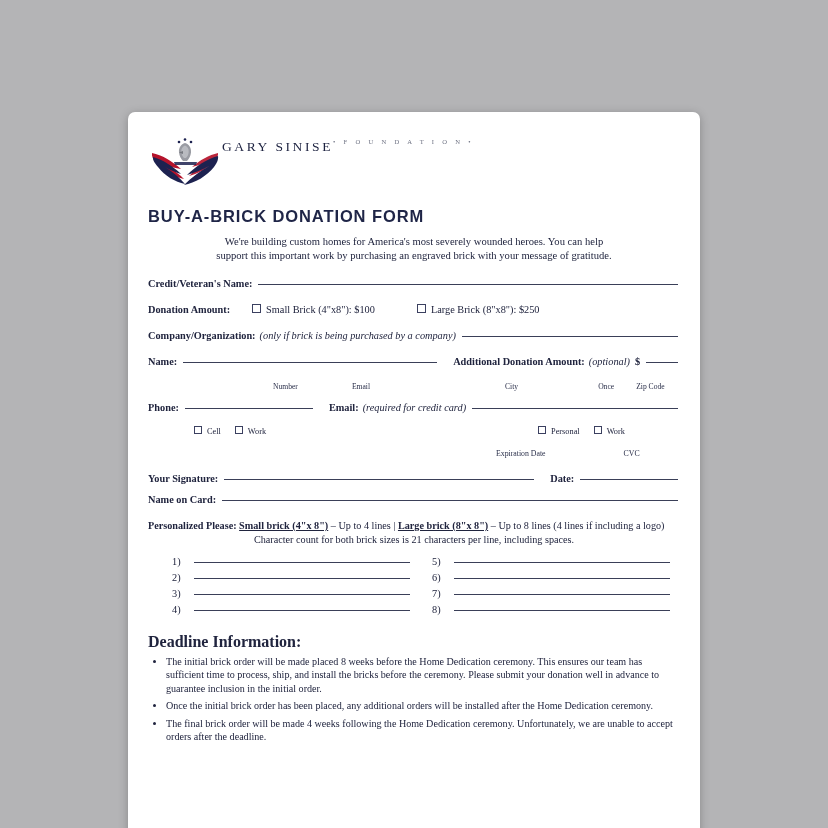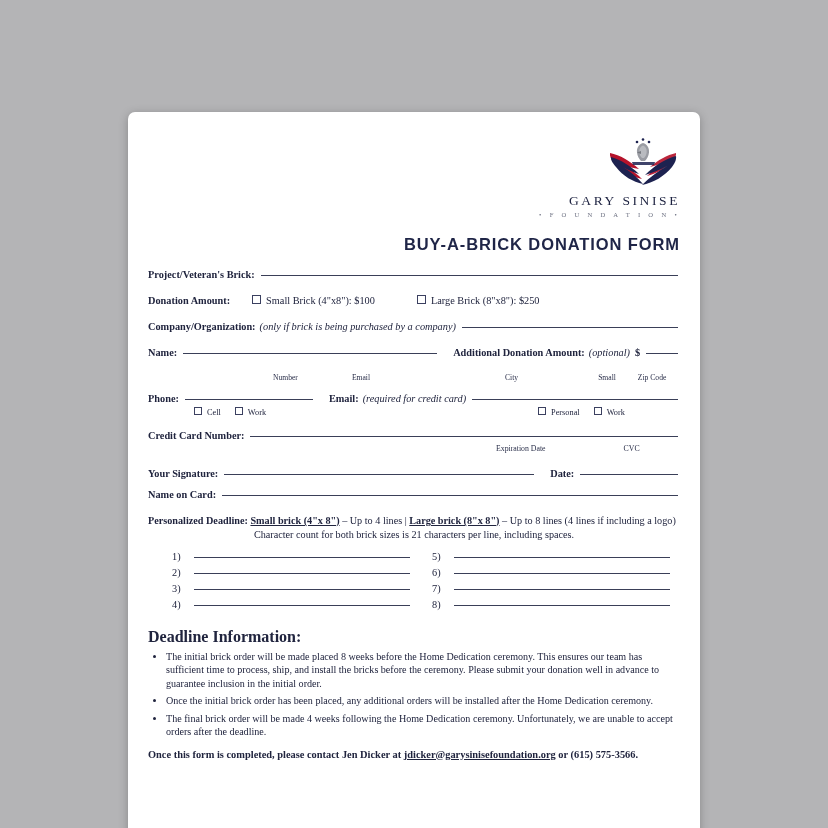--- a/index.html
+++ b/index.html
@@ -25,22 +25,22 @@
     box-shadow: 0 2px 10px rgba(0,0,0,0.25);
     overflow: hidden;
   }
   .inner {
     padding: 18px 20px 0 20px;
   }
 
   
   .logo-wrap {
     display: flex;
-    flex-direction: column;
-    align-items: flex-end;
+    flex-direction: row;
+    align-items: flex-start;
     margin-top: 6px;
   }
   .logo-mark { width: 74px; height: 54px; display:block; }
   .logo-word {
     font-family: "Liberation Serif", serif;
     font-size: 13.5px;
     letter-spacing: 2.6px;
     color: #1d2240;
     margin-top: 3px;
     font-weight: 400;
@@ -48,21 +48,21 @@
   .logo-sub {
     font-family: "Liberation Serif", serif;
     font-size: 6.6px;
     letter-spacing: 3.3px;
     color: #6d7182;
     margin-top: 2px;
   }
 
   
   .form-title {
-    text-align: right;
+    text-align: left;
     font-family: "Liberation Sans", sans-serif;
     font-weight: bold;
     font-size: 16.5px;
     letter-spacing: 0.9px;
     color: #1f2547;
     margin-top: 17px;
   }
   .intro {
     text-align: center;
     font-size: 10.6px;
@@ -122,21 +122,21 @@
     font-size: 7.8px;
     color: #2a2f4a;
     margin-top: 3px;
   }
 
   
   .micro-row {
     display: flex;
     font-size: 8.3px;
     color: #20243e;
-    margin-top: 3px;
+    margin-top: 13px;
   }
 
   
   .pm-line {
     font-size: 10.2px;
     color: #20243e;
     white-space: nowrap;
   }
   .pm-line b { font-weight: bold; }
   .u { text-decoration: underline; font-weight: bold; }
@@ -216,23 +216,24 @@
 
         <path d="M140 40 C118 46 96 60 78 78 C92 74 108 68 122 60 C106 69 88 82 72 98 C94 94 118 80 132 62 C139 53 141 46 140 40 Z" fill="#1d2250"></path>
         <path d="M10 42 C30 48 50 60 66 76 C56 73 44 68 34 62 C48 71 62 82 74 96 C54 92 34 80 20 62 C13 54 9 47 10 42 Z" fill="#1d2250"></path>
         <path d="M52 52 L98 52 L96 58 L54 58 Z" fill="#1d2250" opacity="0.85"></path>
       </svg>
       <div class="logo-word">GARY SINISE</div>
       <div class="logo-sub">• F O U N D A T I O N •</div>
     </div>
 
     <div class="form-title">BUY-A-BRICK DONATION FORM</div>
-
-    <div class="row sec">
-      <span class="lbl">Project/Veteran's Brick:</span>
+    <div class="intro">We're building custom homes for America's most severely wounded heroes. You can help support this important work by purchasing an engraved brick with your message of gratitude.</div>
+
+    <div class="row sec">
+      <span class="lbl">Credit/Veteran's Name:</span>
       <span class="rule"></span>
     </div>
 
     <div class="row sec">
       <span class="lbl">Donation Amount:</span>
       <span style="width:22px"></span>
       <span class="opt">
         <span class="cb"></span><span>Small Brick (4"x8"): $100</span>
       </span>
       <span class="opt">
@@ -254,21 +255,21 @@
       <span class="lbl-i" style="margin-left:4px">(optional)</span>
       <span class="lbl" style="margin-left:5px">$</span>
       <span class="rule"></span>
     </div>
 
     <div class="sec">
       <div class="sublabels">
         <span style="margin-left:125px">Number</span>
         <span style="margin-left:54px">Email</span>
         <span style="margin-left:135px">City</span>
-        <span style="margin-left:80px">Small</span>
+        <span style="margin-left:80px">Once</span>
         <span style="margin-left:22px">Zip Code</span>
       </div>
     </div>
 
     <div style="margin-top:11px">
       <div class="row">
         <span class="lbl">Phone:</span>
         <span class="rule" style="flex:0 0 128px"></span>
         <span class="gap"></span>
         <span class="lbl">Email:</span>
@@ -285,24 +286,20 @@
         <span class="opt small" style="margin-left:258px">
           <span class="cb" style="width:6px;height:6px"></span><span>Personal</span>
         </span>
         <span class="opt small">
           <span class="cb" style="width:6px;height:6px"></span><span>Work</span>
         </span>
       </div>
     </div>
 
     <div style="margin-top:13px">
-      <div class="row">
-        <span class="lbl">Credit Card Number:</span>
-        <span class="rule"></span>
-      </div>
       <div class="caption-row">
         <span style="margin-left:348px">Expiration Date</span>
         <span style="margin-left:78px">CVC</span>
       </div>
     </div>
 
     <div class="row sec">
       <span class="lbl">Your Signature:</span>
       <span class="rule" style="flex:0 0 310px"></span>
       <span class="gap"></span>
@@ -310,21 +307,21 @@
       <span class="rule"></span>
     </div>
 
     <div class="row" style="margin-top:10px">
       <span class="lbl">Name on Card:</span>
       <span class="rule"></span>
     </div>
 
     <div style="margin-top:15px">
       <div class="pm-line">
-        <b>Personalized Deadline:</b>
+        <b>Personalized Please:</b>
         <span class="u">Small brick (4"x 8")</span>
         <span>– Up to 4 lines</span>
         <span>|</span>
         <span class="u">Large brick (8"x 8")</span>
         <span>– Up to 8 lines (4 lines if including a logo)</span>
       </div>
       <div class="pm-sub">Character count for both brick sizes is 21 characters per line, including spaces.</div>
 
       <div class="lines-grid">
         <div class="num-line">
@@ -364,18 +361,15 @@
 
     <div>
       <div class="deadline-h">Deadline Information:</div>
       <ul class="bullets">
         <li>The initial brick order will be made placed 8 weeks before the Home Dedication ceremony. This ensures our team has sufficient time to process, ship, and install the bricks before the ceremony. Please submit your donation well in advance to guarantee inclusion in the initial order.</li>
         <li>Once the initial brick order has been placed, any additional orders will be installed after the Home Dedication ceremony.</li>
         <li>The final brick order will be made 4 weeks following the Home Dedication ceremony. Unfortunately, we are unable to accept orders after the deadline.</li>
       </ul>
     </div>
 
-    <div class="footer-note">
-      <span>Once this form is completed, please contact Jen Dicker at </span><span class="email-link">jdicker@garysinisefoundation.org</span><span> or (615) 575-3566.</span>
-    </div>
 
   </div>
 </div>
 
 </body></html>

